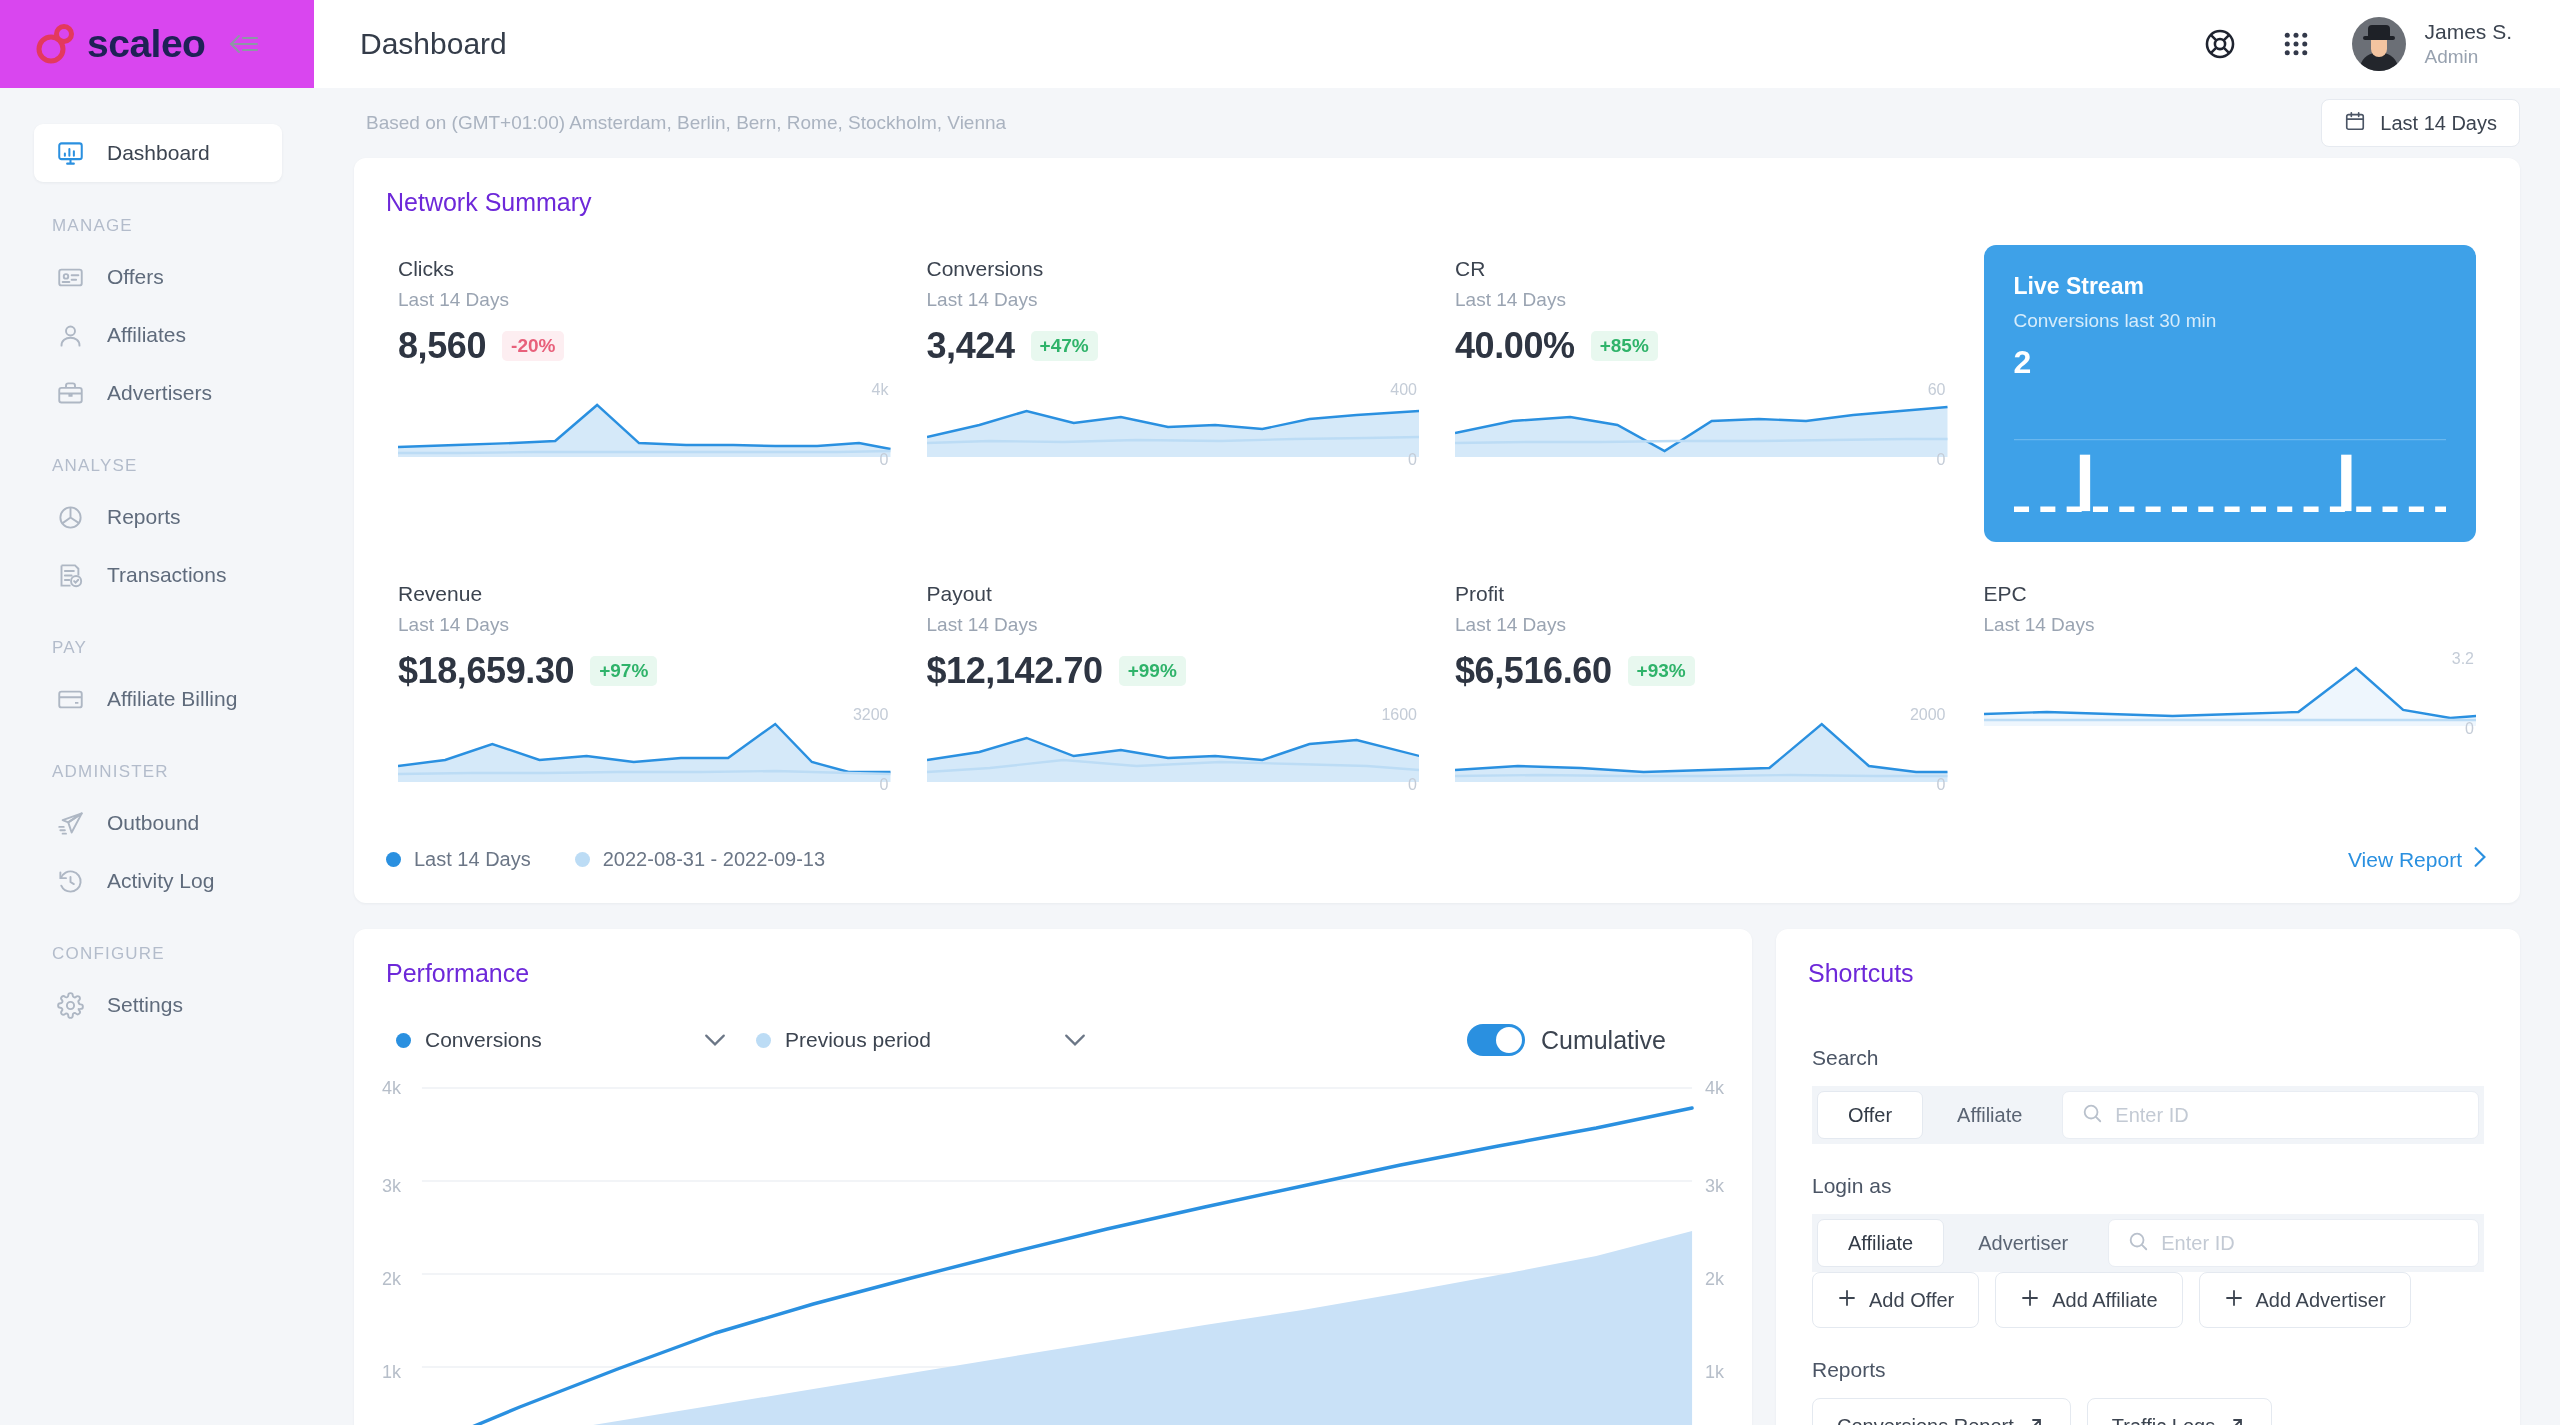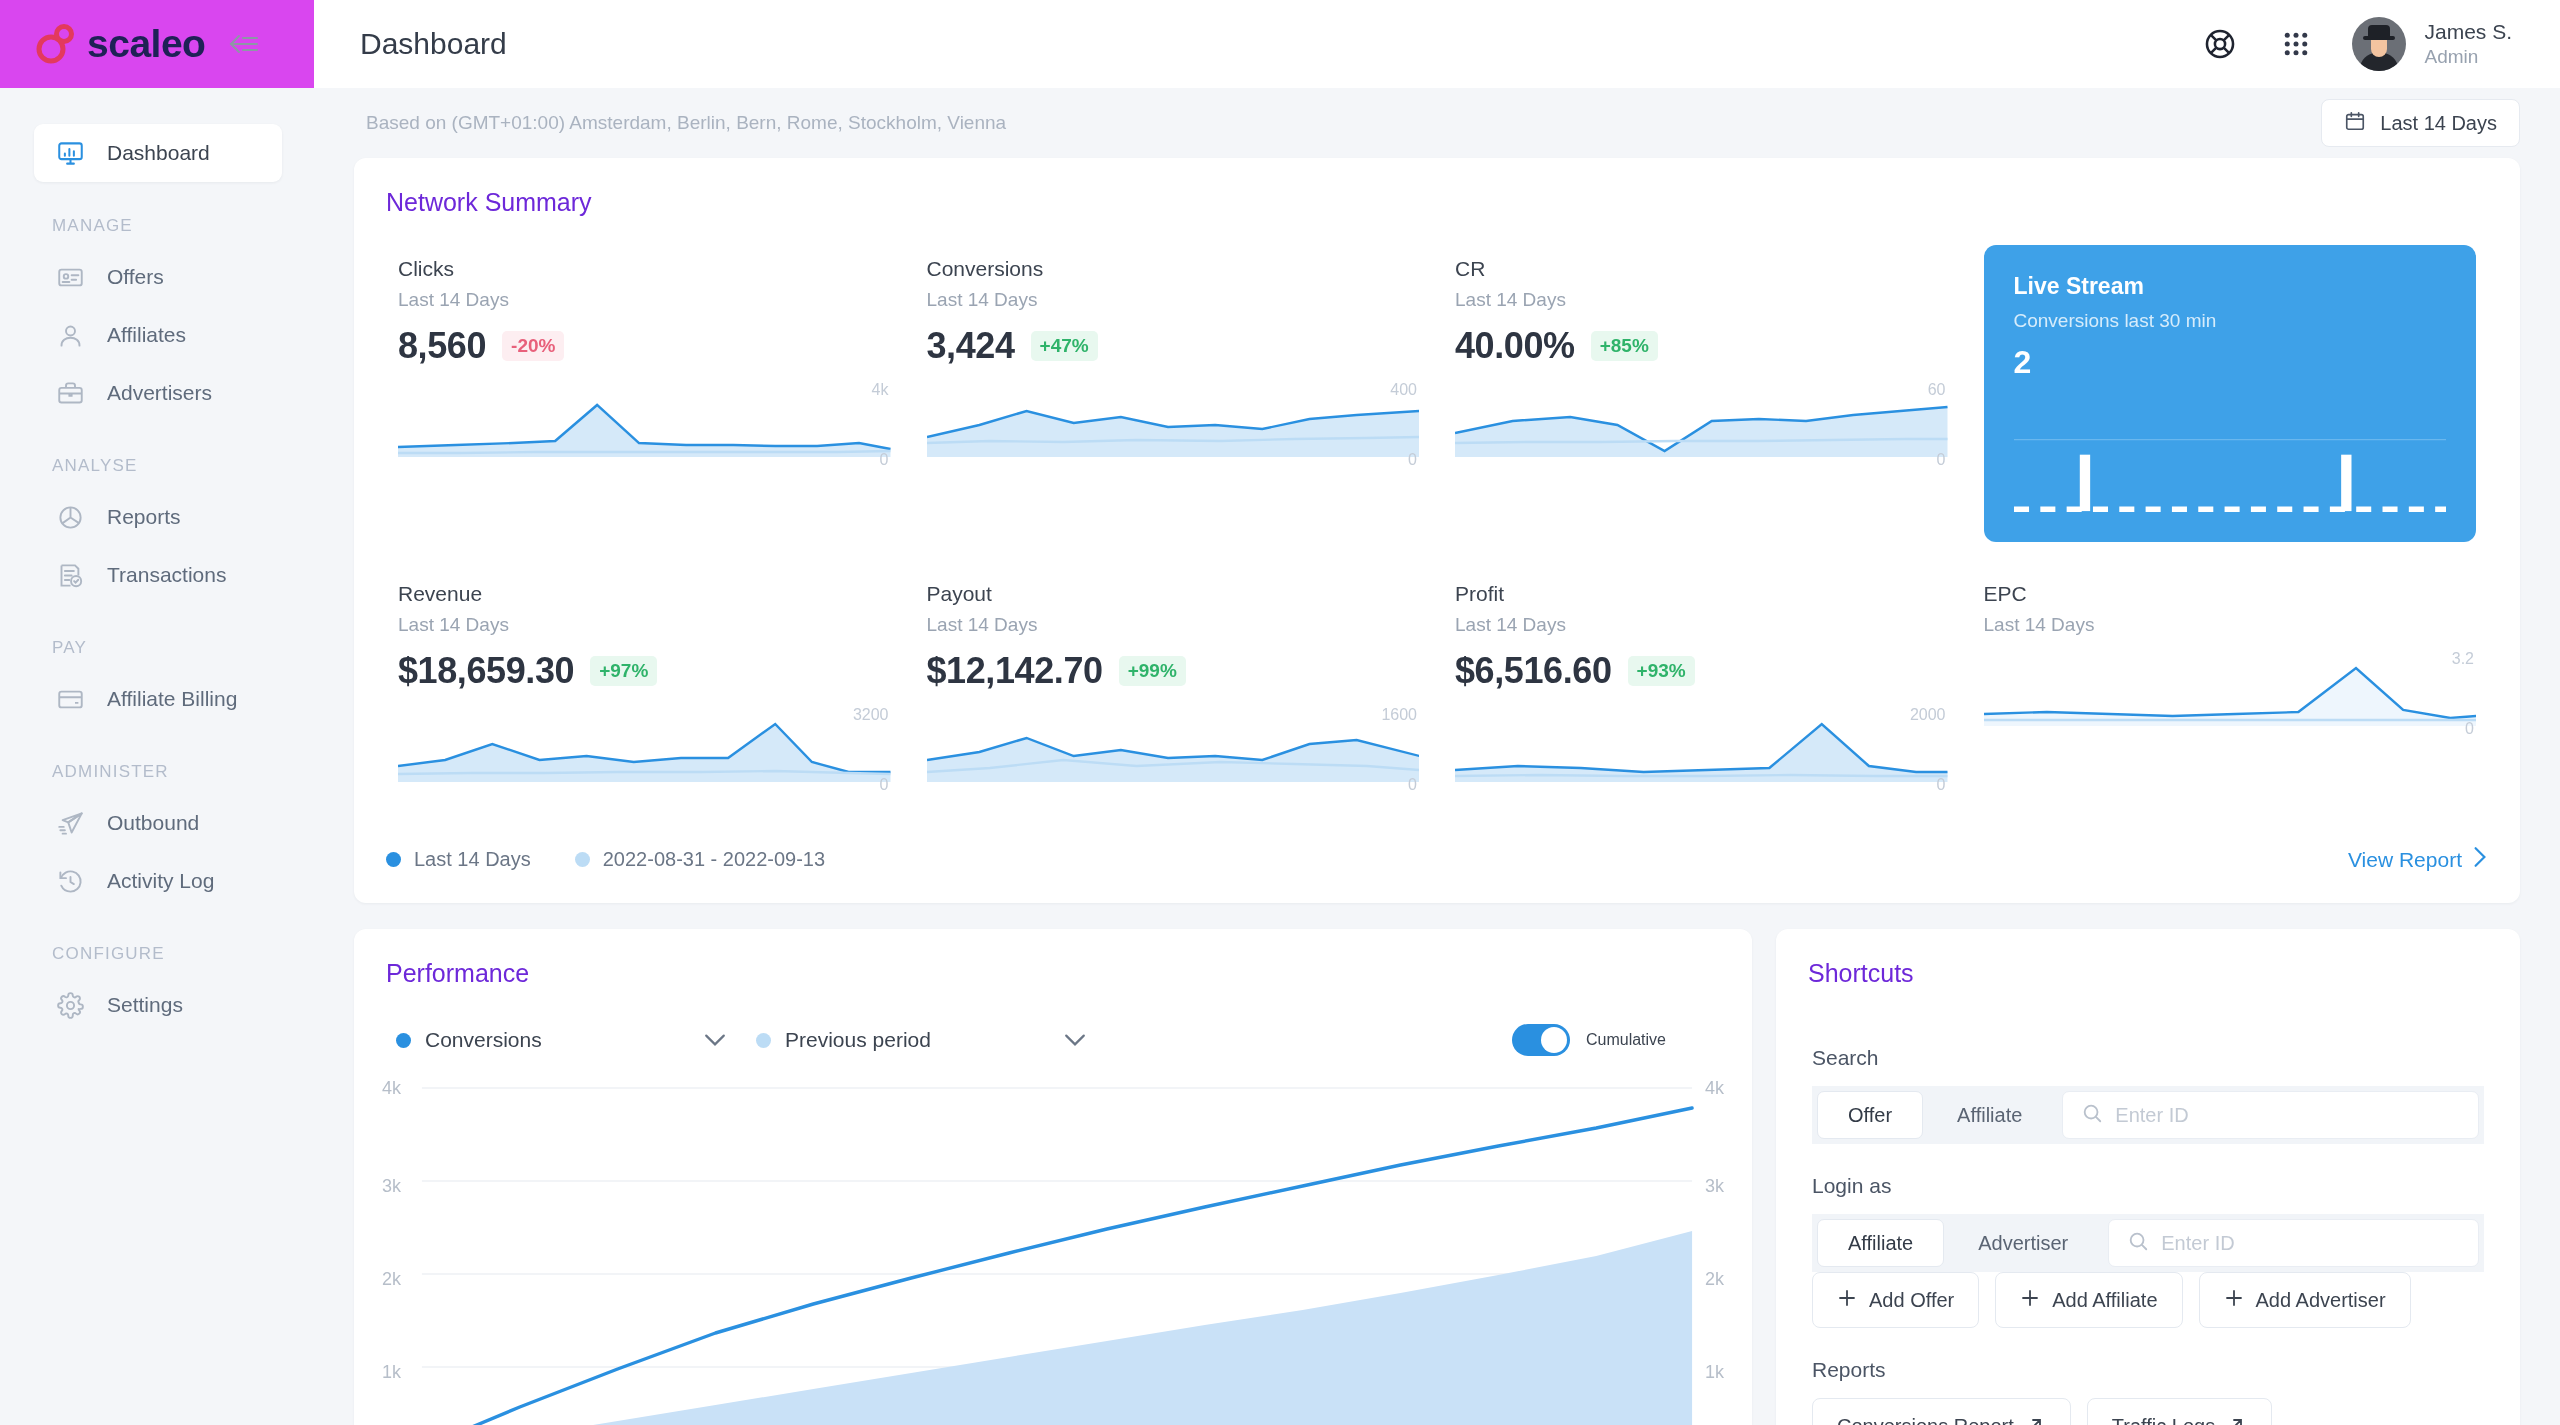--- a/index.html
+++ b/index.html
@@ -102,21 +102,21 @@
 
   .perf-controls { display: flex; align-items: center; padding: 36px 42px 0 42px; gap: 0; }
   .select {
     display: flex; align-items: center; gap: 14px; width: 330px; cursor: pointer;
     font-size: 21px; color: #3c4450;
   }
   .select .caret { margin-left: auto; color: #6b7686; }
   .toggle-wrap { margin-left: auto; display: flex; align-items: center; gap: 16px; cursor: pointer; padding-right: 44px; }
   .toggle { width: 58px; height: 32px; border-radius: 16px; background: #2a90e0; position: relative; flex: none; }
   .toggle .knob { position: absolute; width: 26px; height: 26px; border-radius: 50%; background: #fff; top: 3px; right: 3px; }
-  .toggle-label { font-size: 16px; color: #3c4450; }
+  .toggle-label { font-size: 25px; color: #3c4450; }
 
   .chart-area { position: relative; margin: 26px 0 0 0; height: 392px; }
   .chart-area svg { display:block; width:100%; height:100%; }
   .ytick { position: absolute; font-size: 18px; color: #b6bec9; }
   .xaxis { display: flex; padding: 0 56px 0 76px; margin-top: 6px; }
   .xtick { flex: 1; text-align: center; font-size: 18px; color: #a9b2be; }
 
   .sc-body { padding: 28px 36px 0 36px; }
   .sc-group-label { font-size: 21px; color: #4b5565; margin: 30px 0 16px 0; }
   .seg-wrap { display: flex; align-items: stretch; background: #f1f4f8; border-radius: 0; height: 58px; padding: 5px; gap: 4px; }

